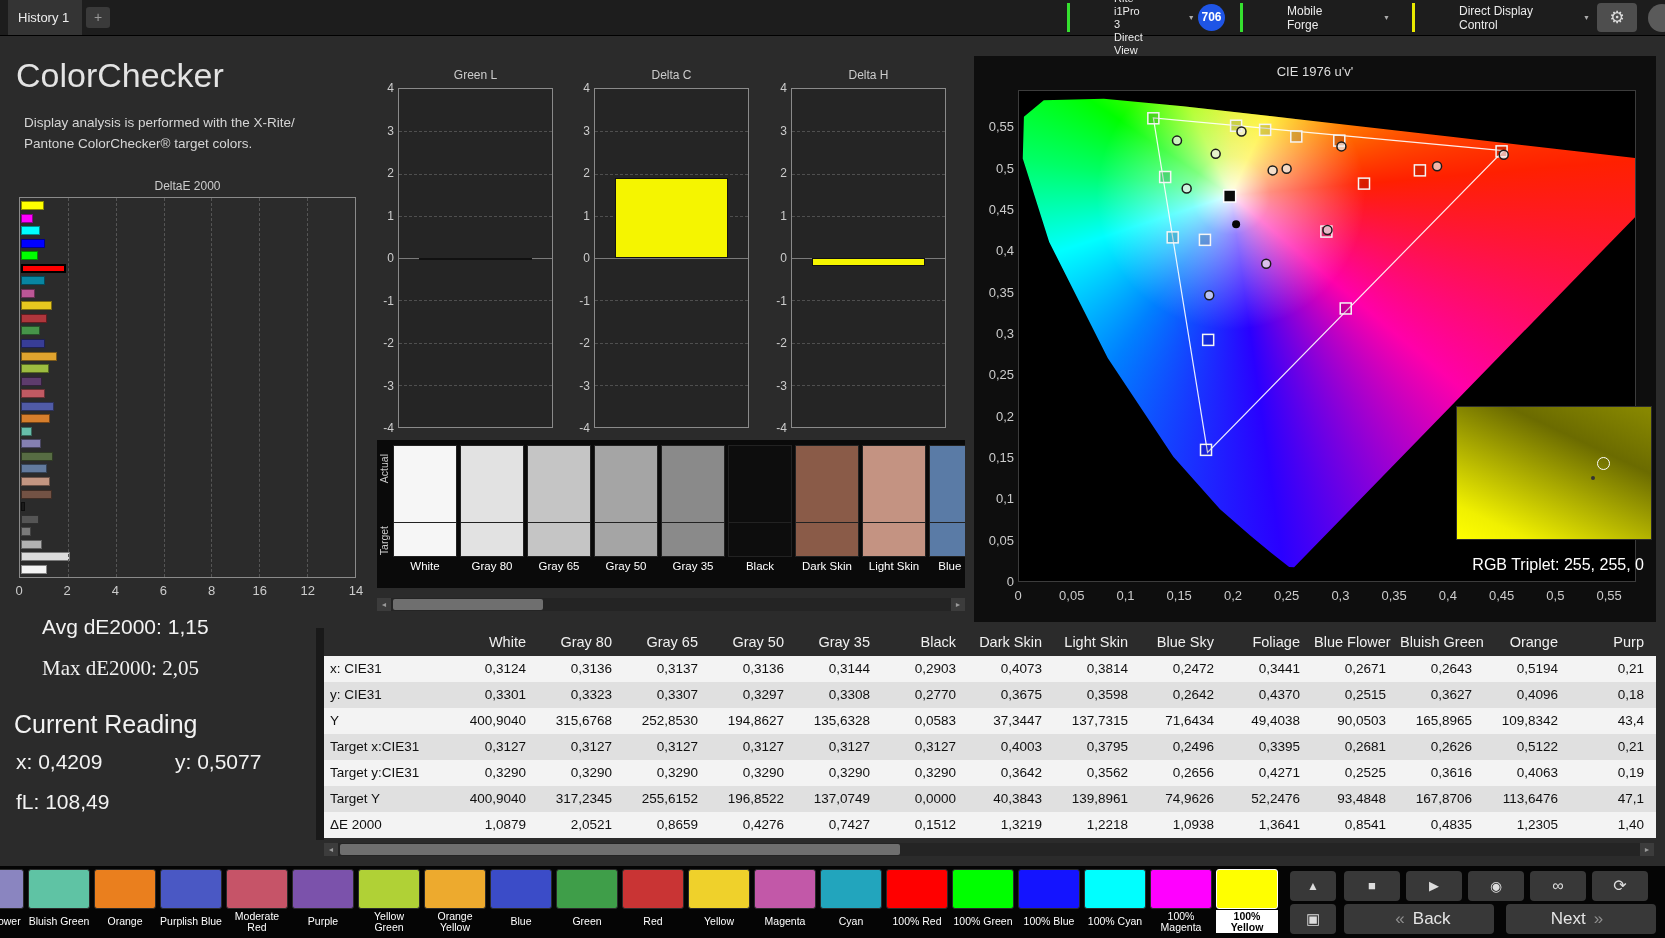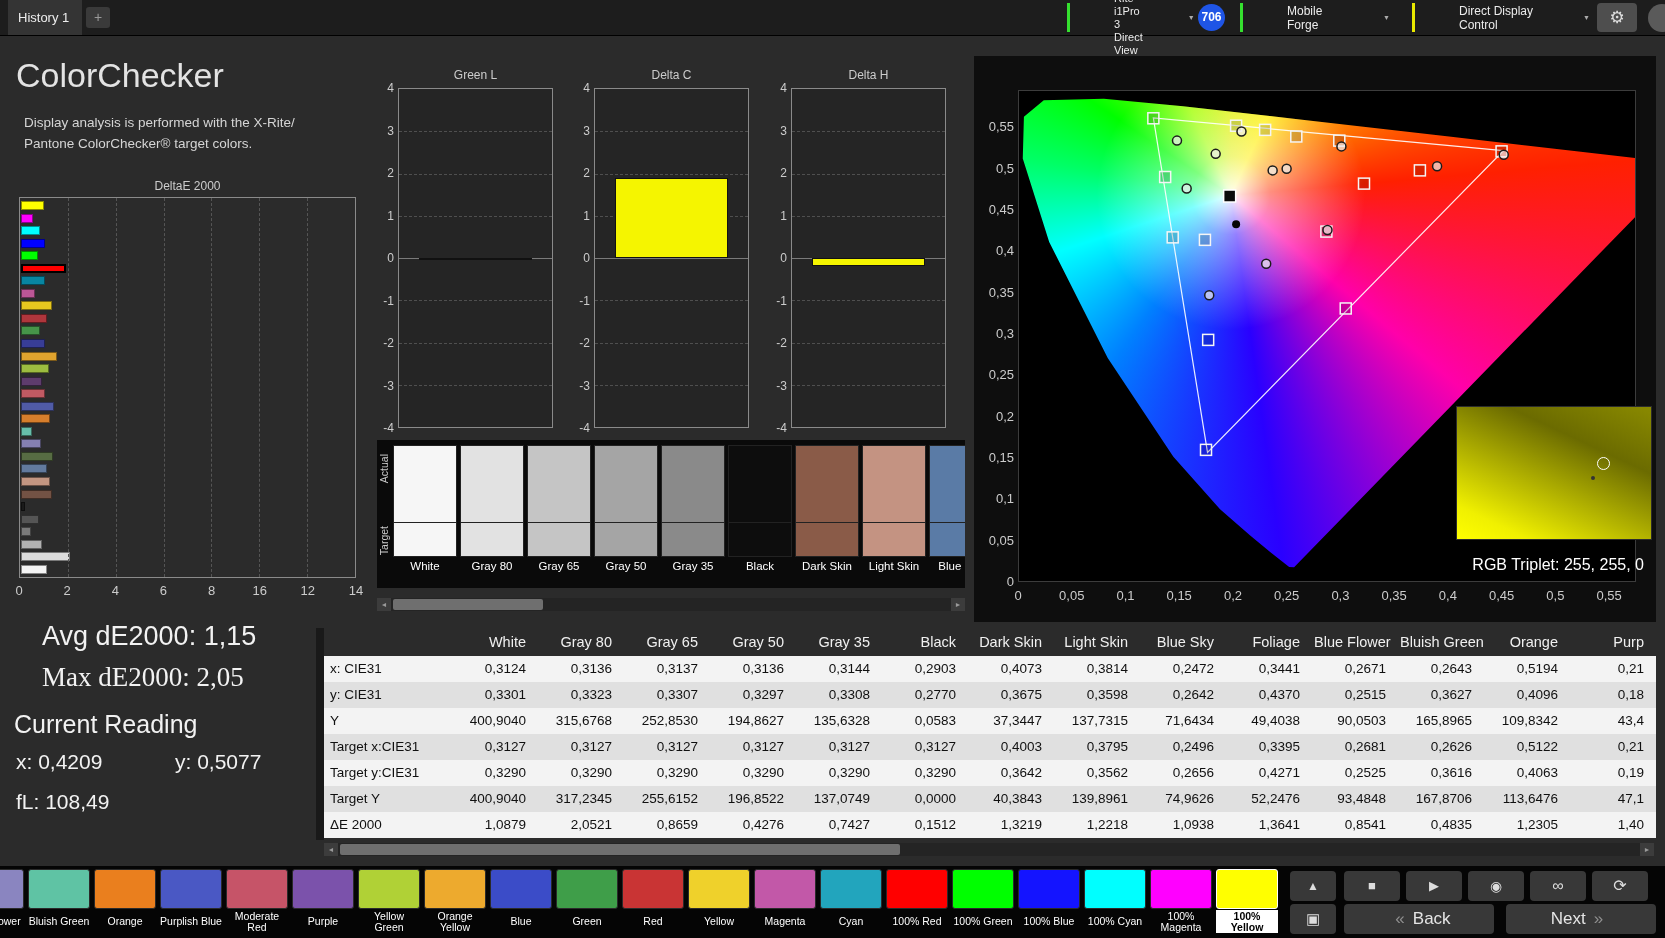--- a/index.html
+++ b/index.html
@@ -22,21 +22,21 @@
   .cc-title{position:absolute;left:16px;top:56px;font-size:34px;color:#e3e3e3;}
   .cc-sub{position:absolute;left:24px;top:112px;font-size:13.5px;color:#d5d5d5;line-height:21px;}
   .de-title{position:absolute;left:19px;top:179px;width:337px;text-align:center;font-size:12px;color:#ccc;}
   #de-chart{position:absolute;left:19px;top:197px;width:337px;height:381px;border:1px solid #8a8a8a;box-sizing:border-box;}
   .de-grid{position:absolute;top:0;bottom:0;border-left:1px dashed #555;}
   #de-bars{position:absolute;left:1px;right:2px;top:3px;bottom:3px;display:flex;flex-direction:column;justify-content:space-between;}
   .de-bar{height:9px;border:1px solid rgba(0,0,0,.45);box-sizing:border-box;}
   .de-bar.hl{border:2px solid #000;}
   #de-xlabels{position:absolute;left:19px;top:583px;width:337px;height:16px;font-size:13px;color:#ccc;}
   #de-xlabels span{position:absolute;transform:translateX(-50%);}
-  .reading-big{position:absolute;font-size:27px;color:#f2f2f2;margin-top:6px;}
+  .reading-big{position:absolute;font-size:21px;color:#f2f2f2;}
   .reading-mid{position:absolute;font-size:25px;color:#f2f2f2;}
   .reading-sm{position:absolute;font-size:21px;color:#f2f2f2;}
 
   
   #delta-zone{position:absolute;left:375px;top:60px;width:592px;height:380px;}
   .dchart-title{position:absolute;width:155px;text-align:center;font-size:12px;color:#ccc;top:8px;}
   .dchart{position:absolute;top:28px;width:155px;height:340px;border:1px solid #8a8a8a;background:#252525;box-sizing:border-box;}
   .dgrid{position:absolute;left:0;right:0;border-top:1px dashed #4f4f4f;height:0;}
   .dlabel{position:absolute;width:24px;text-align:right;font-size:12px;color:#ccc;}
   .dbar{position:absolute;left:13%;width:74%;border:1px solid #111;box-sizing:border-box;}
@@ -306,20 +306,21 @@
       </div>
     </div>
 </div>
 <div class="scrollbar" style="left:377px;top:598px;width:588px;">
   <div class="sc-arrow" style="left:0;">◄</div>
   <div class="sc-arrow" style="right:0;">►</div>
   <div class="sc-thumb" style="left:16px;width:150px;"></div>
 </div>
 
 <div id="cie-panel">
+  <div id="cie-title">CIE 1976 u'v'</div>
   <div id="cie-plot">
     <div id="horseshoe" style="clip-path: polygon(108.42% 14.87%, 90.49% 12.29%, 70.16% 9.36%, 45.62% 5.82%, 26.63% 3.09%, 13.77% 1.58%, 4.02% 1.9%, 0.8% 5.24%, 0.61% 13.76%, 4.9% 30.81%, 14.4% 54.49%, 25.06% 74.62%, 32.64% 85.36%, 37.58% 90.77%, 40.82% 94.12%, 43.86% 97.16%, 44.66% 97.21%);"></div>
     <svg id="cie-svg" width="618" height="492" viewBox="0 0 618 492">
         <polygon points="484.4045217391305,59.61882352941173 134.34782608695653,26.87394957983189 188.5168695652174,361.4339495798319" fill="none" stroke="rgba(255,255,255,0.9)" stroke-width="1.2"></polygon>
         <rect x="128.84782608695653" y="21.78739495798315" width="11" height="11" fill="rgba(0,0,0,0.15)" stroke="#f5f5f5" stroke-width="1.5"></rect>
         <rect x="211.60608695652175" y="29.229411764705816" width="11" height="11" fill="rgba(0,0,0,0.15)" stroke="#f5f5f5" stroke-width="1.5"></rect>
         <rect x="240.62521739130437" y="33.363865546218456" width="11" height="11" fill="rgba(0,0,0,0.15)" stroke="#f5f5f5" stroke-width="1.5"></rect>
         <rect x="271.7939130434783" y="39.9789915966386" width="11" height="11" fill="rgba(0,0,0,0.15)" stroke="#f5f5f5" stroke-width="1.5"></rect>
         <rect x="314.7852173913044" y="44.11344537815119" width="11" height="11" fill="rgba(0,0,0,0.15)" stroke="#f5f5f5" stroke-width="1.5"></rect>
         <rect x="477.0773913043479" y="54.86302521008398" width="11" height="11" fill="rgba(0,0,0,0.15)" stroke="#f5f5f5" stroke-width="1.5"></rect>

